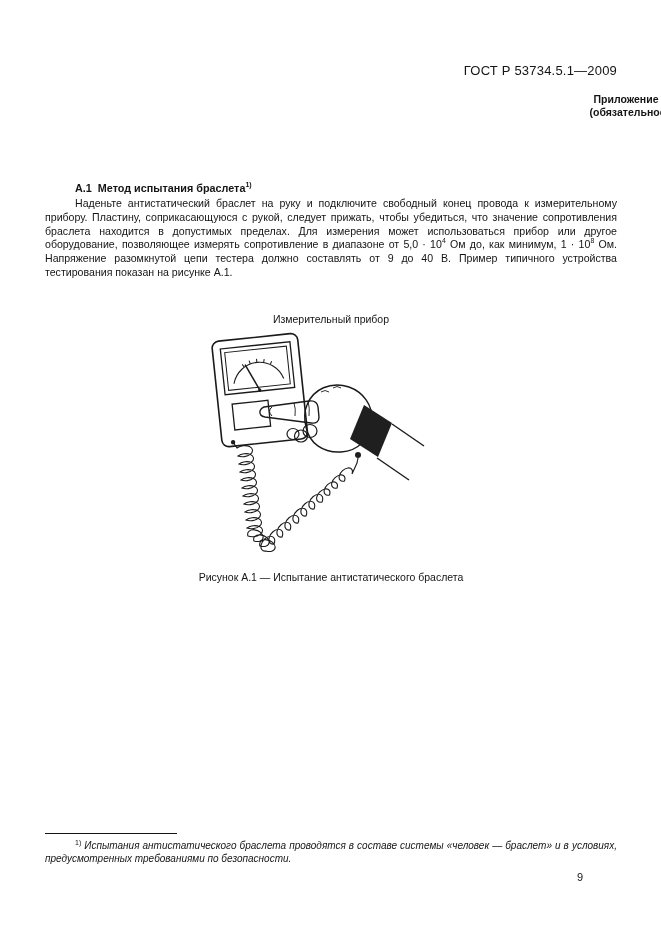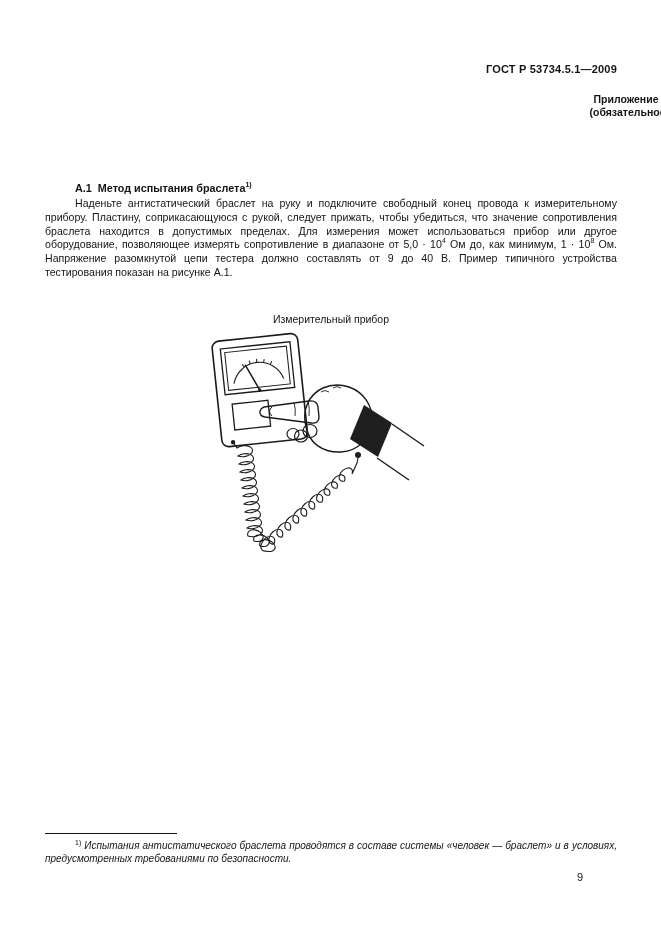--- a/index.html
+++ b/index.html
@@ -7,21 +7,21 @@
     position: relative;
     width: 661px; height: 936px;
     margin: 0 auto;
     background: #ffffff;
     font-family: "Liberation Sans", sans-serif;
     color: #141414;
     overflow: hidden;
   }
   .header-right {
     position: absolute; top: 63px; right: 44px;
-    font-size: 11px; font-weight: bold; letter-spacing: .2px;
+    font-size: 13px; font-weight: normal; letter-spacing: .2px;
   }
   .appendix {
     position: absolute; top: 93px; left: 8px; width: 100%;
     text-align: right; font-size: 10.5px; font-weight: bold; line-height: 13px;
   }
   .methods-title {
     position: absolute; top: 151px; left: 0; width: 100%;
     text-align: center; font-size: 12px; font-weight: bold;
   }
   .content { position: absolute; top: 182px; left: 45px; right: 44px; }
@@ -116,20 +116,21 @@
           <polygon points="203,78 231,96 217,130 189,112" fill="#1f1f1f"></polygon>
           <circle cx="197" cy="128" r="3" fill="#1f1f1f"></circle>
           <g class="ln" stroke-width="1.4">
             <line x1="231" y1="97" x2="263" y2="119"></line>
             <line x1="216" y1="131" x2="248" y2="153"></line>
           </g>
         </g>
       </svg>
     </div>
 
+    <div class="figure-caption">Рисунок А.1 — Испытание антистатического браслета</div>
   </div>
 
   <div class="footnote">
     <div class="footnote-rule"></div>
     <p class="footnote-text"><span class="sup">1)</span><span> Испытания антистатического браслета проводятся в составе системы «человек — браслет» и в условиях, предусмотренных требованиями по безопасности.</span></p>
   </div>
 
   <div class="page-number">9</div>
 
 </div>

